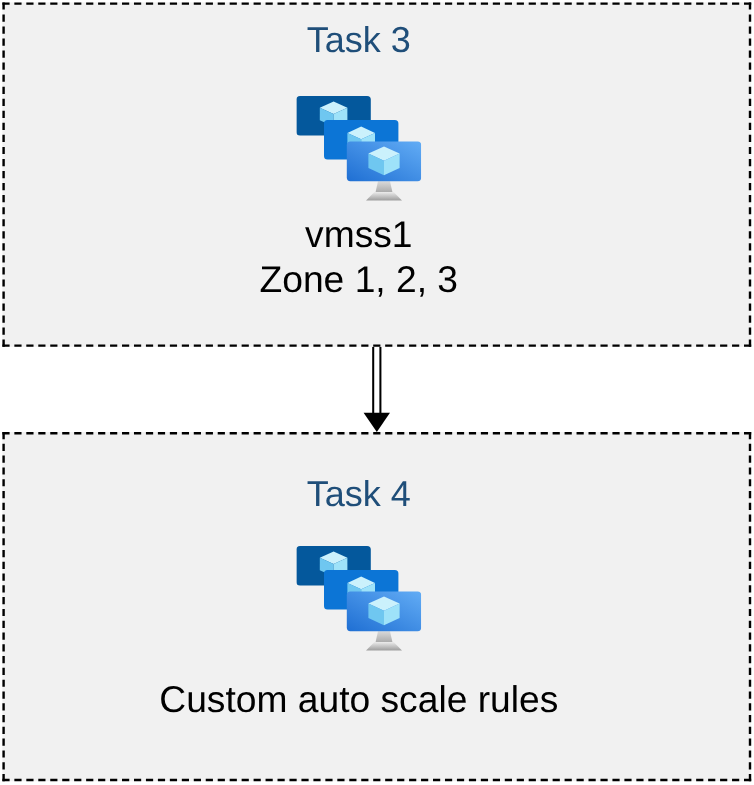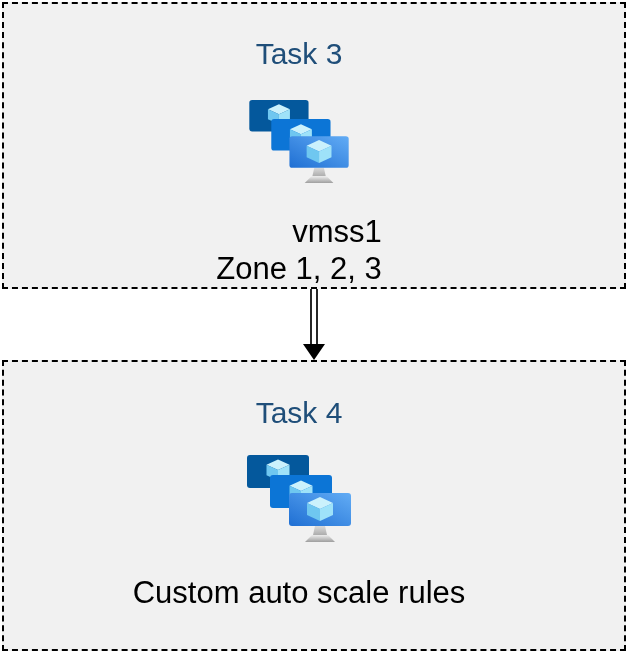--- a/index.html
+++ b/index.html
@@ -32,36 +32,36 @@
     flex-direction: column;
     align-items: center;
     transform: translateX(-15px);
   }
   .box-title {
     font-size: 30px;
     line-height: 36px;
     color: #1f4e79;
     white-space: nowrap;
   }
-  #task3-box .box-title { margin-top: 32px; }
+  #task3-box .box-title { margin-top: 12px; }
   #task4-box .box-title { margin-top: 33px; }
 
   .vmss { display: block; }
   #task3-box .vmss { margin-top: 26px; }
   #task4-box .vmss { margin-top: 22px; }
 
   .box-lines {
     text-align: center;
     color: #000000;
     font-size: 31px;
     line-height: 37px;
     white-space: nowrap;
   }
-  #task3-box .box-lines { margin-top: 29px; text-align: right; }
-  #task4-box .box-lines { margin-top: 31px; }
+  #task3-box .box-lines { margin-top: 9px; }
+  #task4-box .box-lines { margin-top: 21px; }
 
   .connector {
     position: absolute;
     left: 301px;
     top: 289px;
     width: 26px;
     height: 72px;
   }
 
   .defs-holder {

